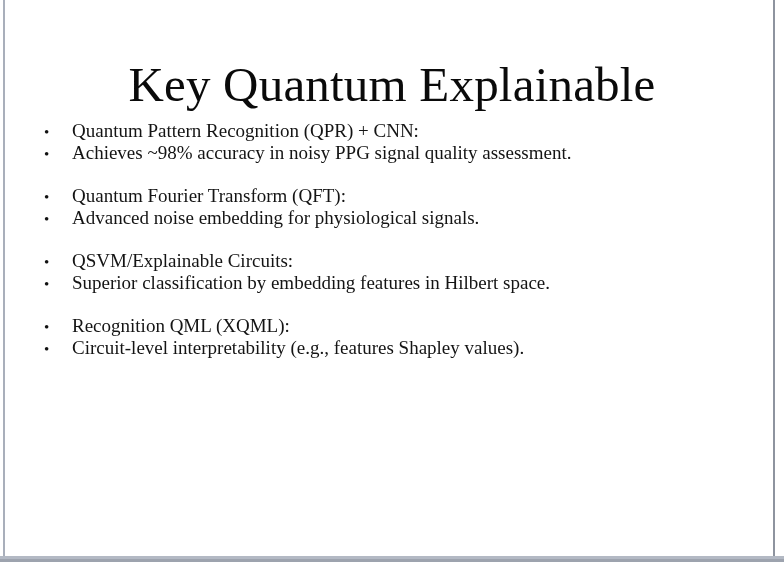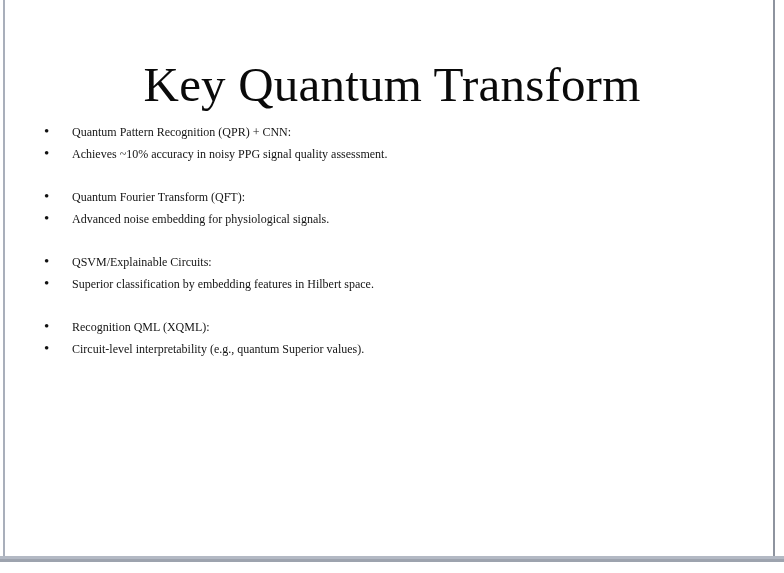--- a/index.html
+++ b/index.html
@@ -93,46 +93,46 @@
     margin-left: 44px;
     flex: 0 0 auto;
     font-size: 15px;
     line-height: 22px;
     color: #111111;
     font-family: "Liberation Serif", "DejaVu Serif", serif;
   }
 
   .bullet-text {
     flex: 1 1 auto;
-    font-size: 12px;
+    font-size: 19px;
     line-height: 22px;
     color: #141414;
     white-space: nowrap;
     font-family: "Liberation Serif", "DejaVu Serif", serif;
   }
 </style>
 </head>
 <body>
 
 <div class="slide-canvas">
 
   <div class="slide-frame"></div>
 
-  <h1 class="slide-title">Key Quantum Transform</h1>
+  <h1 class="slide-title">Key Quantum Explainable</h1>
 
   <div class="body-list">
 
     <div class="bullet-group">
       <div class="bullet-row">
         <span class="bullet-marker">•</span>
         <span class="bullet-text">Quantum Pattern Recognition (QPR) + CNN:</span>
       </div>
       <div class="bullet-row">
         <span class="bullet-marker">•</span>
-        <span class="bullet-text">Achieves ~10% accuracy in noisy PPG signal quality assessment.</span>
+        <span class="bullet-text">Achieves ~98% accuracy in noisy PPG signal quality assessment.</span>
       </div>
     </div>
 
     <div class="bullet-group">
       <div class="bullet-row">
         <span class="bullet-marker">•</span>
         <span class="bullet-text">Quantum Fourier Transform (QFT):</span>
       </div>
       <div class="bullet-row">
         <span class="bullet-marker">•</span>
@@ -151,21 +151,21 @@
       </div>
     </div>
 
     <div class="bullet-group">
       <div class="bullet-row">
         <span class="bullet-marker">•</span>
         <span class="bullet-text">Recognition QML (XQML):</span>
       </div>
       <div class="bullet-row">
         <span class="bullet-marker">•</span>
-        <span class="bullet-text">Circuit-level interpretability (e.g., quantum Superior values).</span>
+        <span class="bullet-text">Circuit-level interpretability (e.g., features Shapley values).</span>
       </div>
     </div>
 
   </div>
 
   <div class="slide-bottom-rule"></div>
   <div class="slide-bottom-rule-2"></div>
 
 </div>
 

